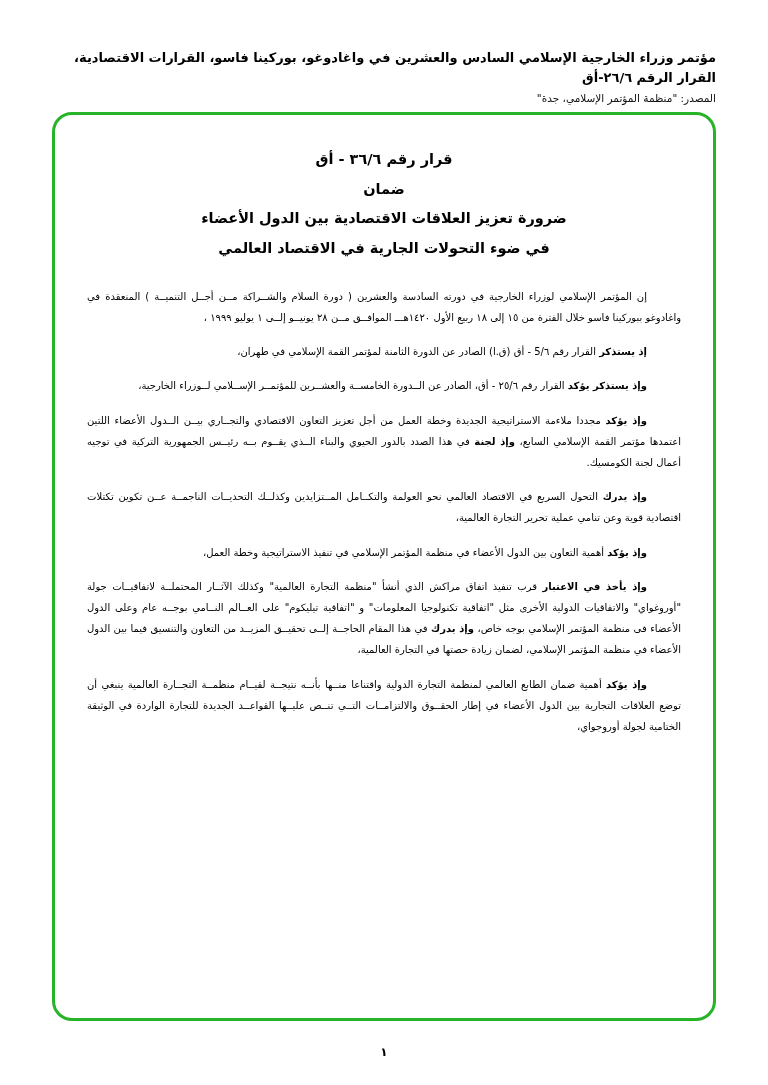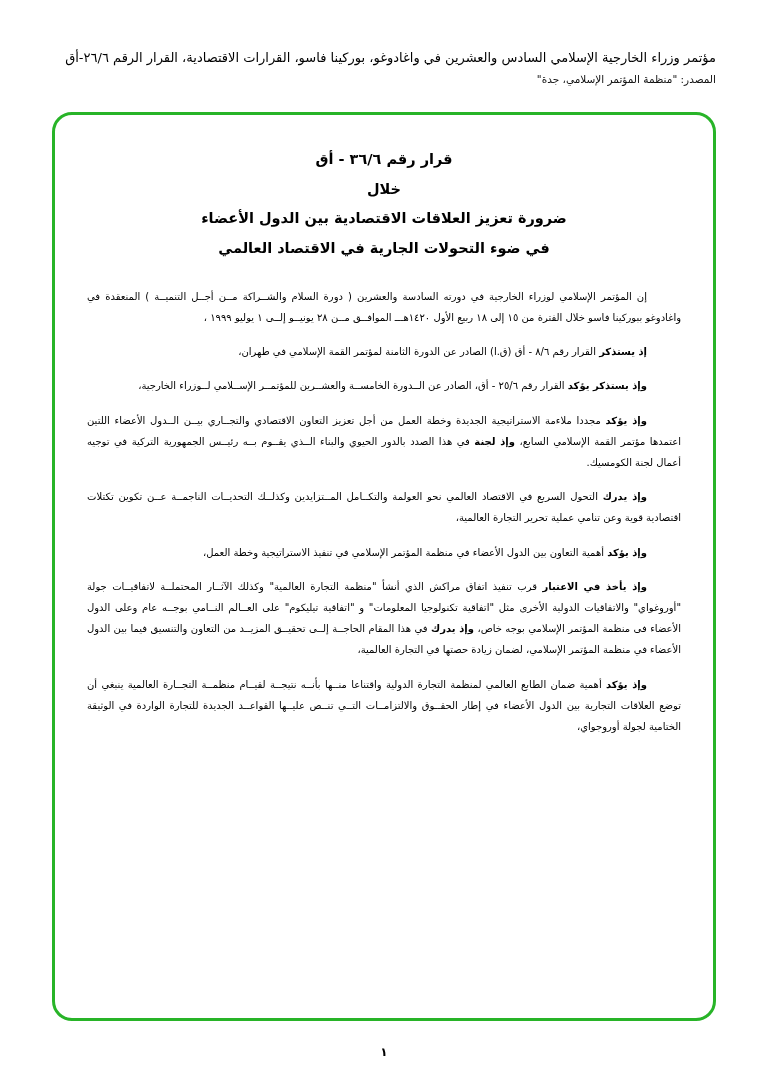--- a/index.html
+++ b/index.html
@@ -17,21 +17,21 @@
 
   .doc-header {
     position: absolute;
     top: 48px;
     right: 52px;
     left: 52px;
     text-align: right;
   }
   .doc-header .line1 {
     font-size: 13px;
-    font-weight: normal;
+    font-weight: bold;
     line-height: 1.5;
   }
   .doc-header .line2 {
     font-size: 10.5px;
     margin-top: 5px;
     color: #111;
   }
 
   .resolution-box {
     position: absolute;
@@ -83,28 +83,28 @@
 
   <div class="doc-header">
     <div class="line1">مؤتمر وزراء الخارجية الإسلامي السادس والعشرين في واغادوغو، بوركينا فاسو، القرارات الاقتصادية، القرار الرقم ٢٦/٦-أق</div>
     <div class="line2">المصدر: "منظمة المؤتمر الإسلامي، جدة"</div>
   </div>
 
   <div class="resolution-box">
 
     <div class="title-block">
       <div>قرار رقم ٣٦/٦ - أق</div>
-      <div>خلال</div>
+      <div>ضمان</div>
       <div>ضرورة تعزيز العلاقات الاقتصادية بين الدول الأعضاء</div>
       <div>في ضوء التحولات الجارية في الاقتصاد العالمي</div>
     </div>
 
     <div class="body-text" id="paragraphs">
         <p class="para"><span>إن المؤتمر الإسلامي لوزراء الخارجية في دورته السادسة والعشرين ( دورة السلام والشــراكة مــن أجــل التنميــة ) المنعقدة في واغادوغو ببوركينا فاسو خلال الفترة من ١٥ إلى ١٨ ربيع الأول ١٤٢٠هـــ الموافــق مــن ٢٨ يونيــو إلــى ١ يوليو ١٩٩٩ ،</span></p>
-        <p class="para"><b>إذ يستذكر</b><span> القرار رقم ٨/٦ - أق (ق.ا) الصادر عن الدورة الثامنة لمؤتمر القمة الإسلامي في طهران،</span></p>
+        <p class="para"><b>إذ يستذكر</b><span> القرار رقم 5/٦ - أق (ق.ا) الصادر عن الدورة الثامنة لمؤتمر القمة الإسلامي في طهران،</span></p>
         <p class="para"><b>وإذ يستذكر يؤكد</b><span> القرار رقم ٢٥/٦ - أق، الصادر عن الــدورة الخامســة والعشــرين للمؤتمــر الإســلامي لــوزراء الخارجية،</span></p>
         <p class="para"><b>وإذ يؤكد</b><span> مجددا ملاءمة الاستراتيجية الجديدة وخطة العمل من أجل تعزيز التعاون الاقتصادي والتجــاري بيــن الــدول الأعضاء اللتين اعتمدها مؤتمر القمة الإسلامي السابع، </span><b>وإذ لجنة</b><span> في هذا الصدد بالدور الحيوي والبناء الــذي يقــوم بــه رئيــس الجمهورية التركية في توجيه أعمال لجنة الكومسيك.</span></p>
         <p class="para"><b>وإذ يدرك</b><span> التحول السريع في الاقتصاد العالمي نحو العولمة والتكــامل المــتزايدين وكذلــك التحديــات الناجمــة عــن تكوين تكتلات اقتصادية قوية وعن تنامي عملية تحرير التجارة العالمية،</span></p>
         <p class="para"><b>وإذ يؤكد</b><span> أهمية التعاون بين الدول الأعضاء في منظمة المؤتمر الإسلامي في تنفيذ الاستراتيجية وخطة العمل،</span></p>
         <p class="para"><b>وإذ يأخذ في الاعتبار</b><span> قرب تنفيذ اتفاق مراكش الذي أنشأ "منظمة التجارة العالمية" وكذلك الآثــار المحتملــة لاتفاقيــات جولة "أوروغواي" والاتفاقيات الدولية الأخرى مثل "اتفاقية تكنولوجيا المعلومات" و "اتفاقية تيليكوم" على العــالم النــامي بوجــه عام وعلى الدول الأعضاء فى منظمة المؤتمر الإسلامي بوجه خاص، </span><b>وإذ يدرك</b><span> في هذا المقام الحاجــة إلــى تحقيــق المزيــد من التعاون والتنسيق فيما بين الدول الأعضاء في منظمة المؤتمر الإسلامي، لضمان زيادة حصتها في التجارة العالمية،</span></p>
         <p class="para"><b>وإذ يؤكد</b><span> أهمية ضمان الطابع العالمي لمنظمة التجارة الدولية واقتناعا منــها بأنــه نتيجــة لقيــام منظمــة التجــارة العالمية ينبغي أن توضع العلاقات التجارية بين الدول الأعضاء في إطار الحقــوق والالتزامــات التــي تنــص عليــها القواعــد الجديدة للتجارة الواردة في الوثيقة الختامية لجولة أوروجواي،</span></p>
       </div>
 
   </div>
 

